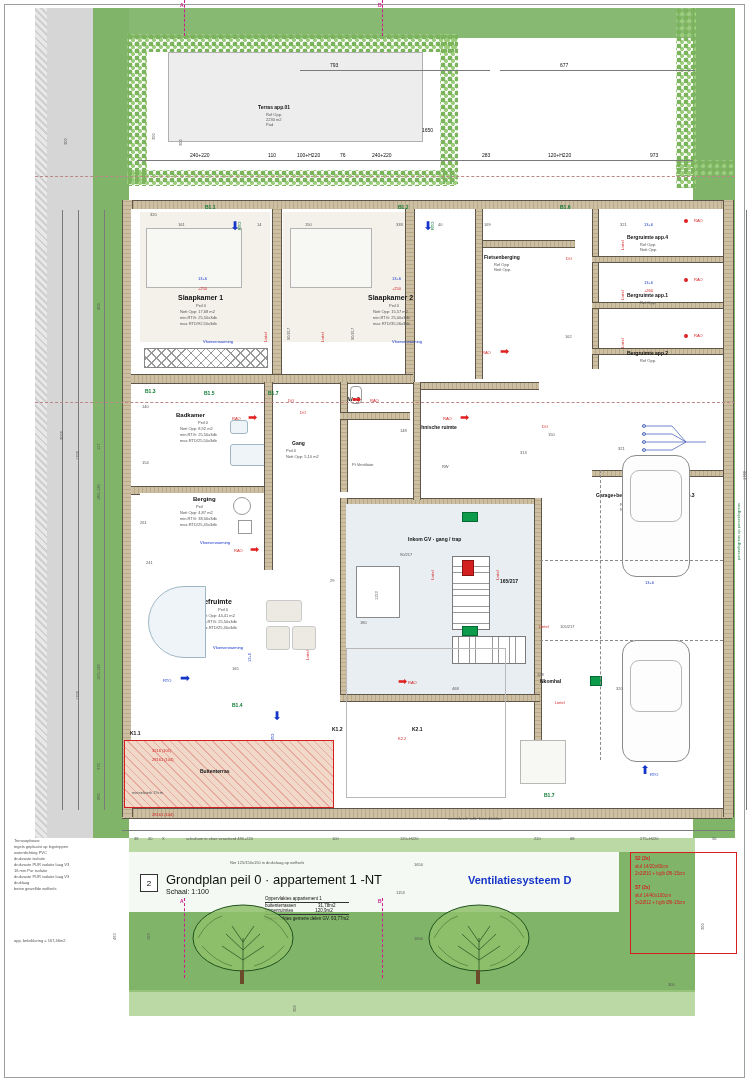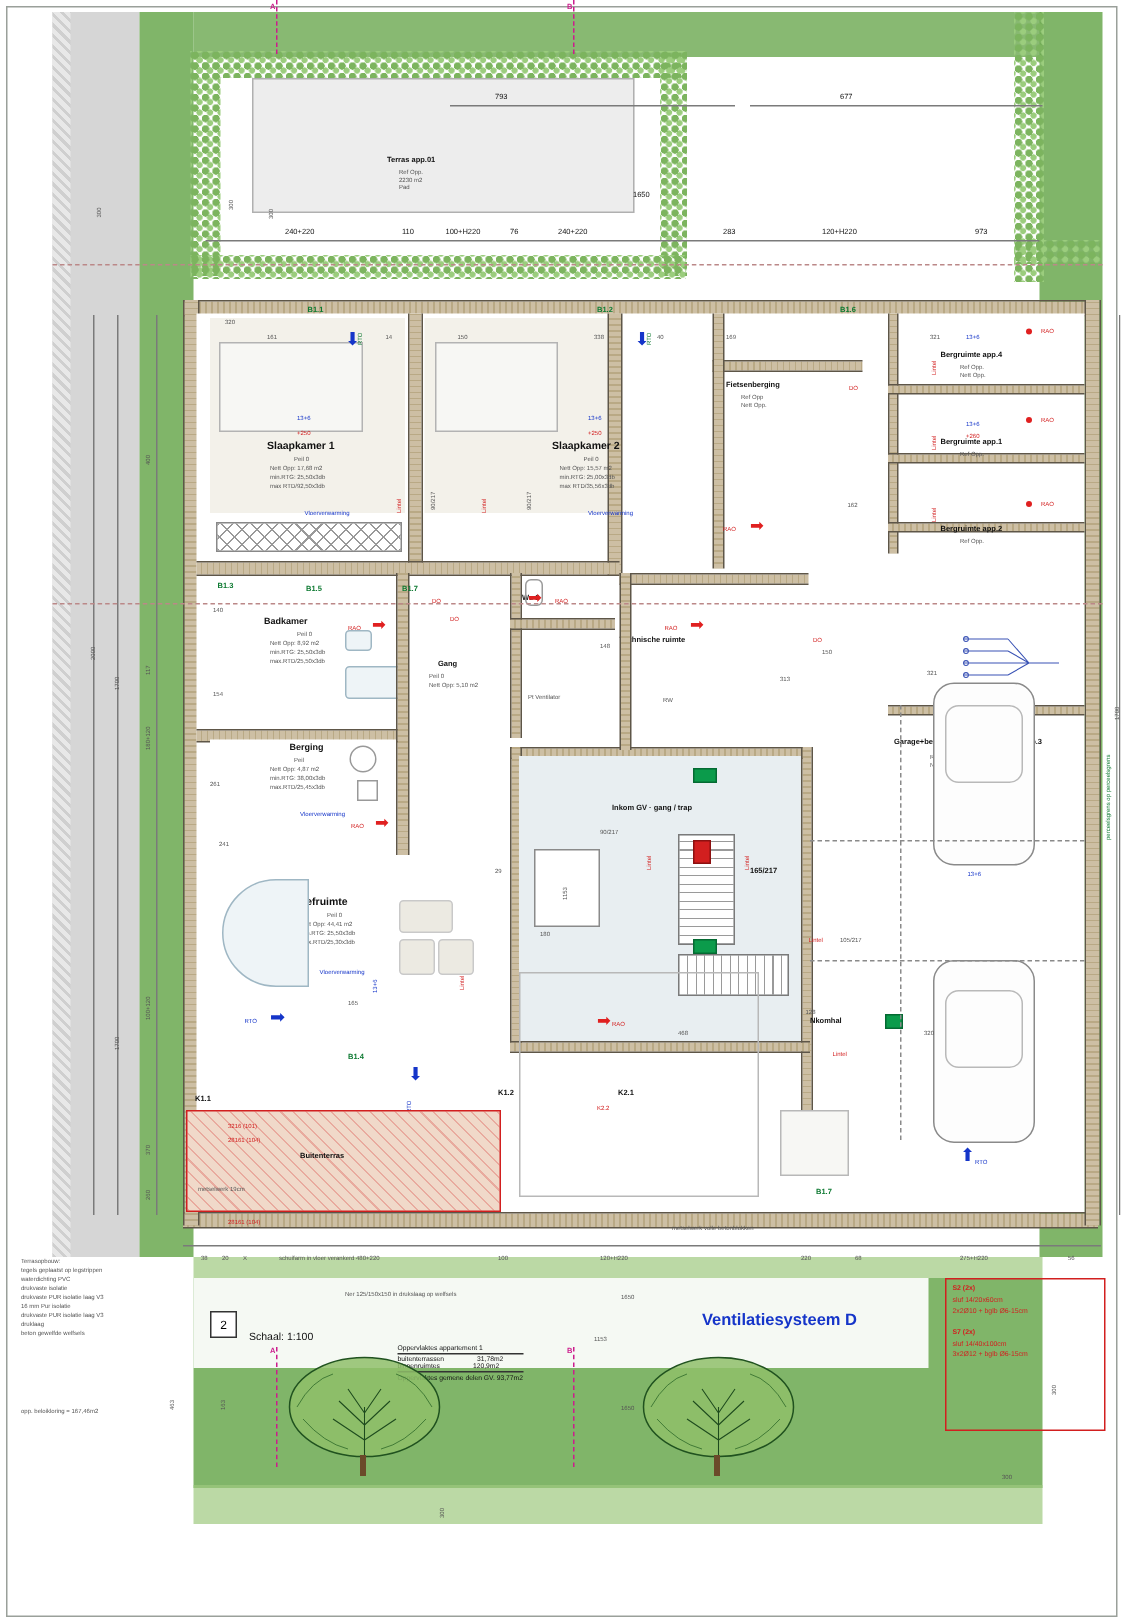--- a/index.html
+++ b/index.html
@@ -436,20 +436,21 @@
 drukvaste PUR isolatie laag V3
 16 mm Pur isolatie
 drukvaste PUR isolatie laag V3
 druklaag
 beton gewelfde welfsels</div>
   <div class="txt t4 grey-t" style="left:14px;top:938px;">opp. beloikloring = 167,46m2</div>
 
   <div class="tb-num">
     <span>2</span>
   </div>
+  <div class="txt" style="left:166px;top:872px;font-size:13px;color:#111;">Grondplan peil 0 · appartement 1 -NT</div>
   <div class="txt" style="left:166px;top:888px;font-size:7px;color:#111;">Schaal: 1:100</div>
   <div class="vent-box">Ventilatiesysteem D</div>
 
   <div class="txt t4 grey-t" style="left:230px;top:860px;">Ner 125/150x150 in drukslaag op welfsels</div>
   <div class="txt t4 grey-t" style="left:414px;top:862px;">1650</div>
   <div class="txt t4 grey-t" style="left:396px;top:890px;">1153</div>
 
   <div class="areatbl">
     <div style="border-bottom:1px solid #333;padding-bottom:1px;">Oppervlaktes appartement 1</div>
     <div style="display:flex;gap:22px;">

